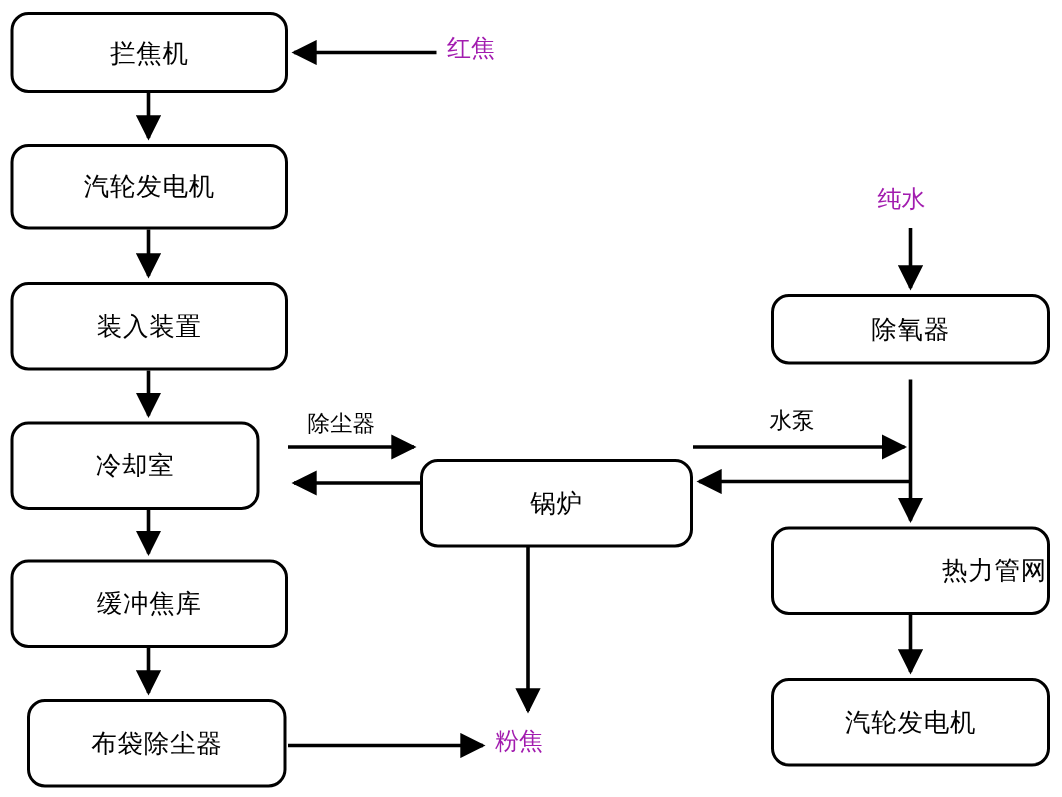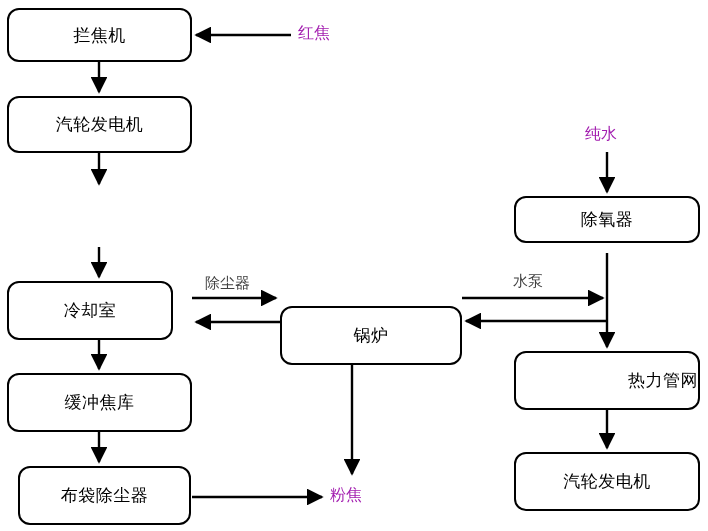--- a/index.html
+++ b/index.html
@@ -35,21 +35,21 @@
     align-items: center;
     justify-content: center;
     color: #000000;
     font-size: 17px;
     line-height: 1;
     letter-spacing: 0.5px;
     white-space: nowrap;
   }
   .edge-label {
     position: absolute;
-    color: #404040;
+    color: #000000;
     font-size: 15px;
     line-height: 1;
     white-space: nowrap;
     background: transparent;
   }
   .free-label {
     position: absolute;
     color: #a21caf;
     font-size: 16px;
     line-height: 1;
@@ -103,20 +103,23 @@
   </svg>
 
   <div class="node-box" style="left:7px;  top:8px;   width:185px; height:54px;">
     <span>拦焦机</span>
   </div>
 
   <div class="node-box" style="left:7px;  top:96px;  width:185px; height:57px;">
     <span>汽轮发电机</span>
   </div>
 
+  <div class="node-box" style="left:7px;  top:188px; width:185px; height:59px;">
+    <span>装入装置</span>
+  </div>
 
   <div class="node-box" style="left:7px;  top:281px; width:166px; height:59px;">
     <span>冷却室</span>
   </div>
 
   <div class="node-box" style="left:7px;  top:373px; width:185px; height:59px;">
     <span>缓冲焦库</span>
   </div>
 
   <div class="node-box" style="left:18px;  top:466px; width:173px; height:59px;align-items:center;">

